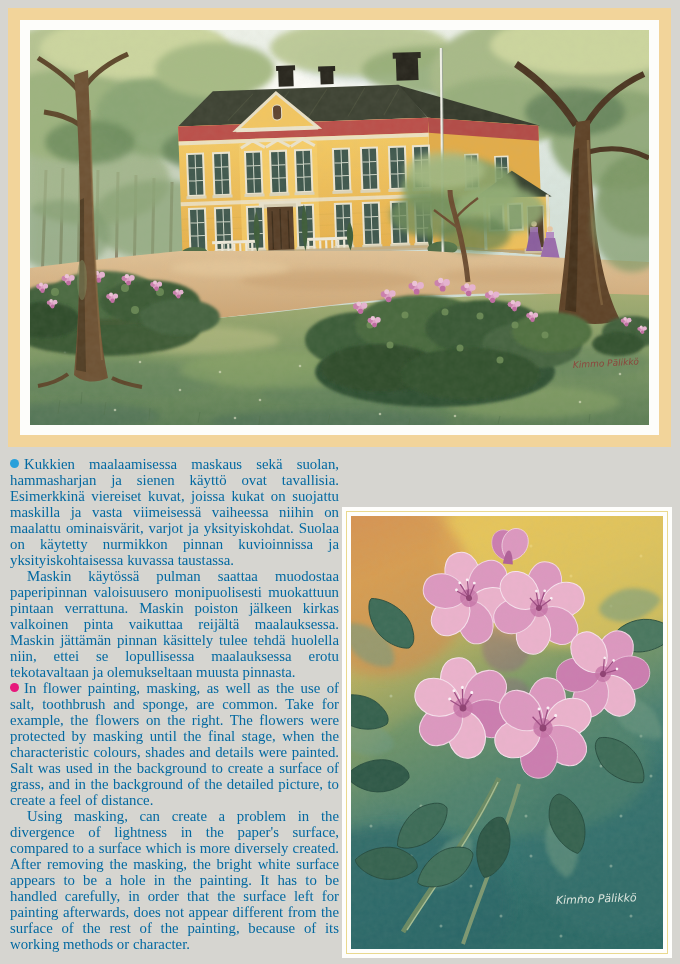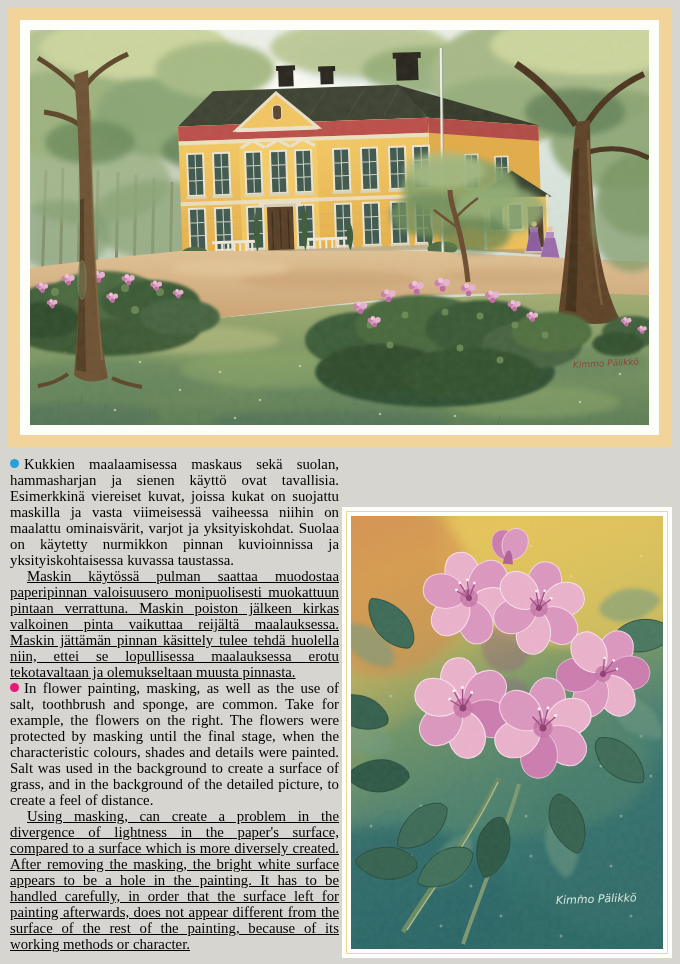--- a/index.html
+++ b/index.html
@@ -17,24 +17,24 @@
   .frame-flowers{
     position:absolute;left:342px;top:507px;width:330px;height:451px;
     background:#fefefc;box-sizing:border-box;padding:4px;
   }
   .pinstripe{border:1px solid #ead98f;width:100%;height:100%;box-sizing:border-box;padding:4px;}
   svg{display:block;}
   
   .text-col{
     position:absolute;left:10px;top:456px;width:329px;
     font-size:14.8px;line-height:16px;text-align:justify;
-    color:#000000;
+    color:#0369a1;
   }
   .text-col p{margin:0;}
-  .text-col p.indent{text-indent:17px;text-decoration:underline;}
+  .text-col p.indent{text-indent:17px;}
   .bullet{
     display:inline-block;width:9px;height:9px;border-radius:50%;
     margin-right:5px;position:relative;top:-1px;background:#888;
   }
   
   .wf{fill:#ece6d2;} .wg{fill:#3e574d;}
   .mul{stroke:#cfd6c8;stroke-width:1;fill:none;}
   .sill{fill:#ddd5ba;}
   .pA{fill:#ecb2cd;stroke:#f8e2ee;stroke-width:1;}
   .pB{fill:#dd97c0;stroke:#f4d6e6;stroke-width:1;}

